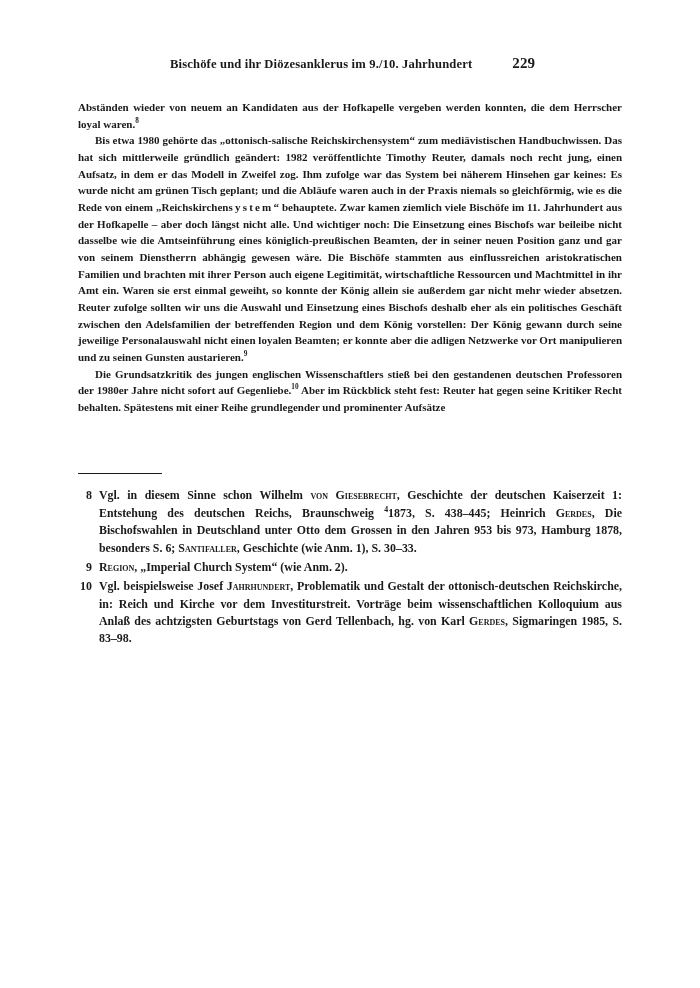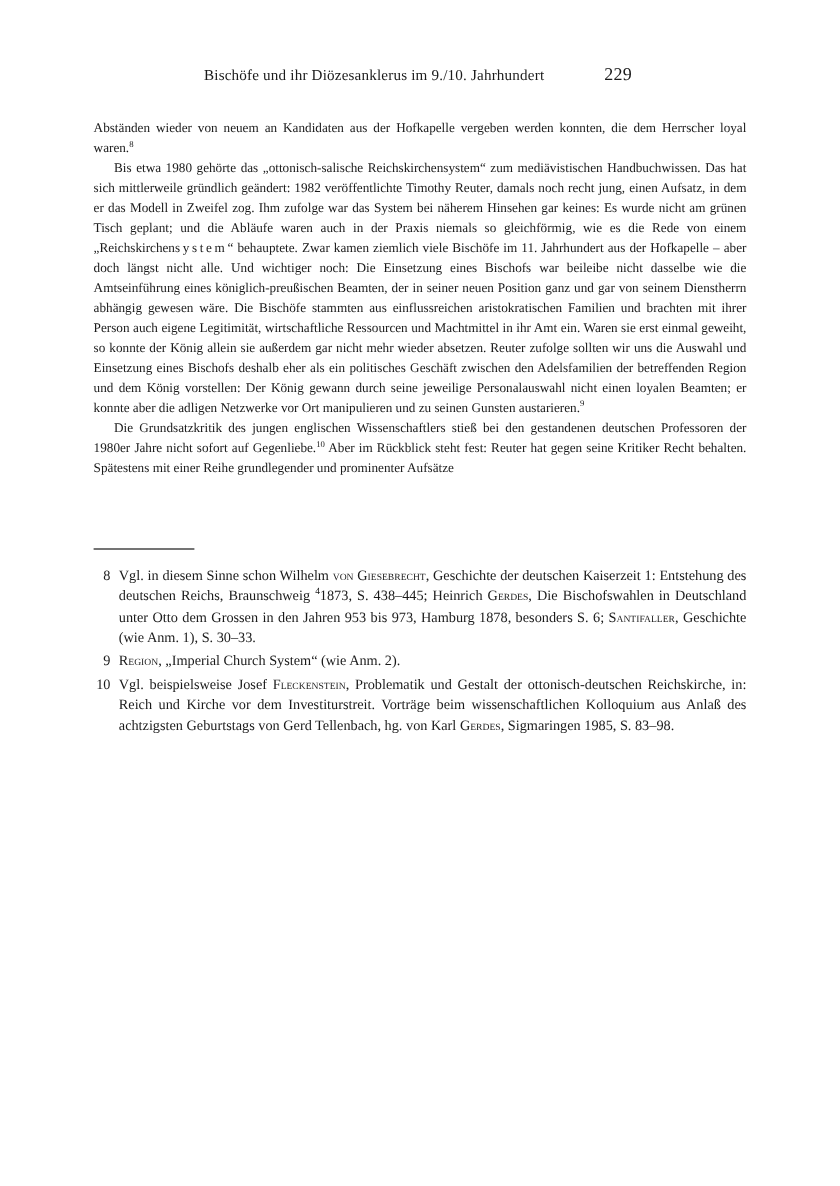--- a/index.html
+++ b/index.html
@@ -15,35 +15,36 @@
     position: relative;
     overflow: hidden;
   }
   .page {
     position: absolute;
     top: 0; left: 0;
     width: 700px;
     height: 988px;
     box-sizing: border-box;
     padding: 55px 78px 40px 78px;
+    font-weight: bold;
   }
   .running-head {
     display: flex;
     align-items: baseline;
     justify-content: flex-start;
     font-size: 12.6px;
     letter-spacing: 0.15px;
     margin-left: 92px;
     margin-bottom: 27px;
   }
   .running-head .rh-title {
     white-space: nowrap;
   }
   .running-head .rh-pageno {
-    margin-left: 50px;
+    margin-left: 40px;
     font-size: 15px;
   }
   .body-text {
     font-size: 11px;
     line-height: 1.515;
     text-align: justify;
     text-justify: inter-word;
     hyphens: manual;
   }
   .body-text p {
@@ -111,17 +112,17 @@
     <div class="note">
       <span class="num" id="fn-num-0">8</span>
       <span class="txt" id="fn-txt-0">Vgl. in diesem Sinne schon Wilhelm <span class="sc">von Giesebrecht</span>, Geschichte der deutschen Kaiserzeit 1: Entstehung des deutschen Reichs, Braunschweig <sup>4</sup>1873, S. 438–445; Heinrich <span class="sc">Gerdes</span>, Die Bischofswahlen in Deutschland unter Otto dem Grossen in den Jahren 953 bis 973, Hamburg 1878, besonders S. 6; <span class="sc">Santifaller</span>, Geschichte (wie Anm. 1), S. 30–33.</span>
     </div>
     <div class="note">
       <span class="num" id="fn-num-1">9</span>
       <span class="txt" id="fn-txt-1"><span class="sc">Region</span>, „Imperial Church System“ (wie Anm. 2).</span>
     </div>
     <div class="note">
       <span class="num" id="fn-num-2">10</span>
-      <span class="txt" id="fn-txt-2">Vgl. beispielsweise Josef <span class="sc">Fleckenstein</span>, Problematik und Gestalt der ottonisch-deutschen Reichskirche, in: Reich und Kirche vor dem Investiturstreit. Vorträge beim wissenschaftlichen Kolloquium aus Anlaß des achtzigsten Geburtstags von Gerd Tellenbach, hg. von Karl <span class="sc">Gerdes</span>, Sigmaringen 1985, S. 83–98.</span>
+      <span class="txt" id="fn-txt-2">Vgl. beispielsweise Josef <span class="sc">Jahrhundert</span>, Problematik und Gestalt der ottonisch-deutschen Reichskirche, in: Reich und Kirche vor dem Investiturstreit. Vorträge beim wissenschaftlichen Kolloquium aus Anlaß des achtzigsten Geburtstags von Gerd Tellenbach, hg. von Karl <span class="sc">Gerdes</span>, Sigmaringen 1985, S. 83–98.</span>
     </div>
   </div>
 
 </div>
 
 </body></html>

